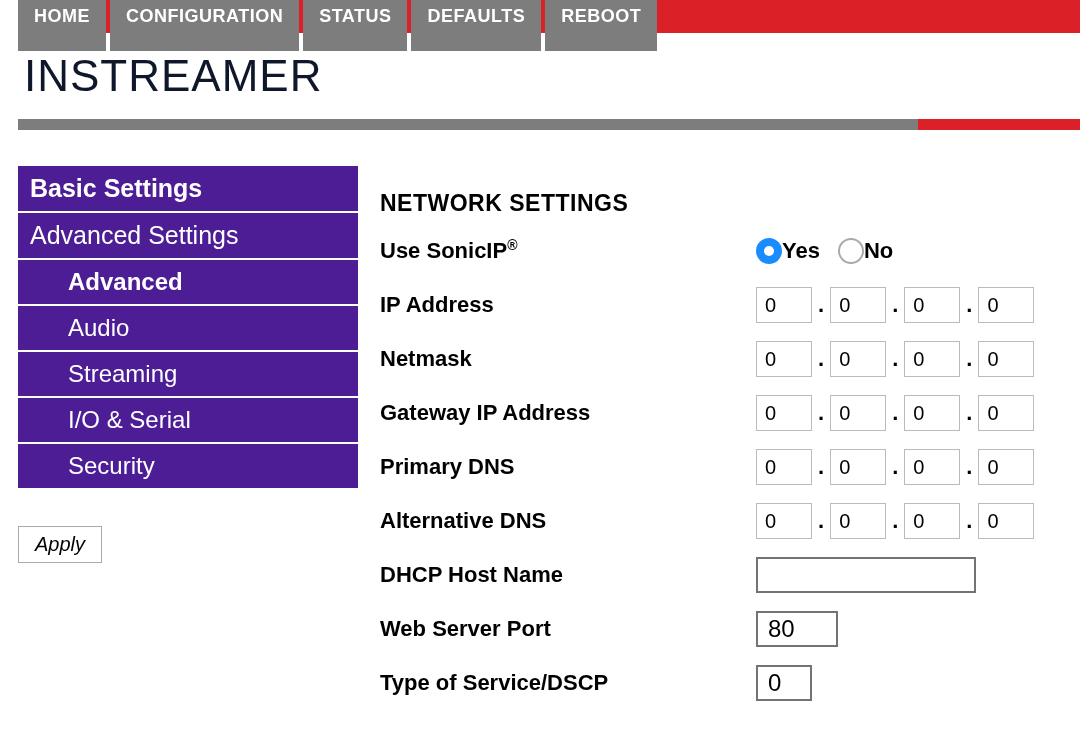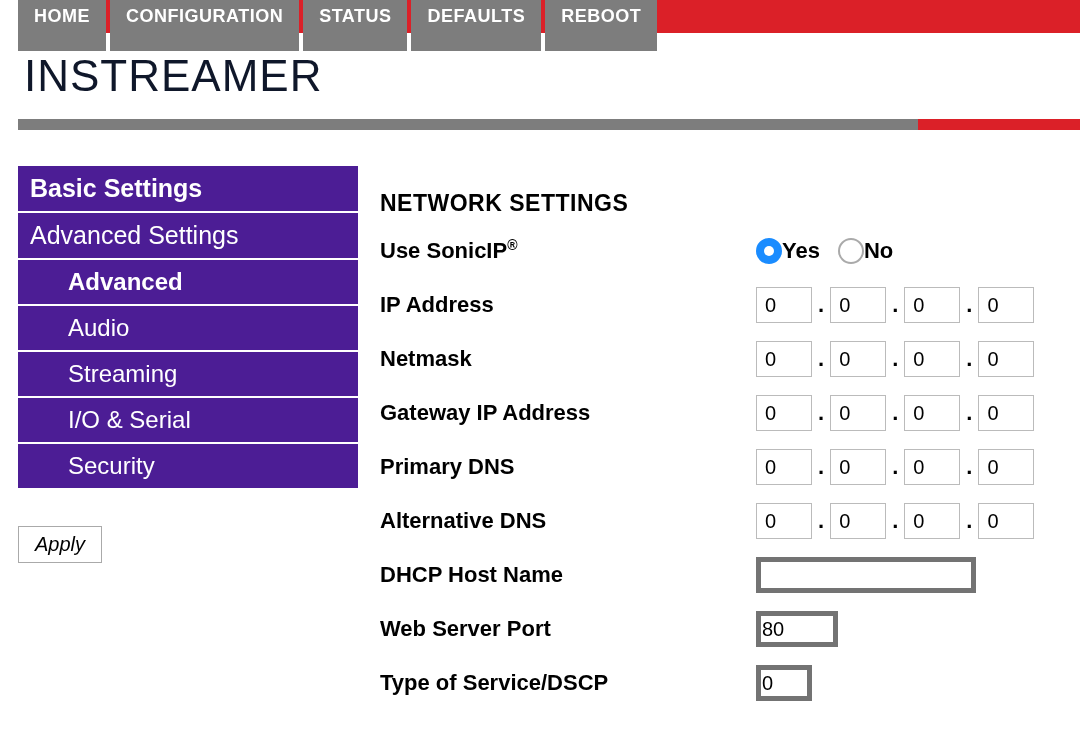--- a/index.html
+++ b/index.html
@@ -161,23 +161,23 @@
       font-family: Arial, Helvetica, sans-serif;
     }
     .dot {
       font-size: 22px;
       padding: 0 2px;
       font-weight: bold;
     }
     .text-input {
       width: 220px;
       height: 36px;
-      border: 5px solid #737373;
-      font-size: 20px;
-      padding: 4px 1px;
+      border: 2px solid #737373;
+      font-size: 24px;
+      padding: 4px 10px;
       font-family: Arial, Helvetica, sans-serif;
     }
     .text-input.small {
       width: 82px;
     }
     .text-input.tiny {
       width: 56px;
     }
   </style>
 </head>

